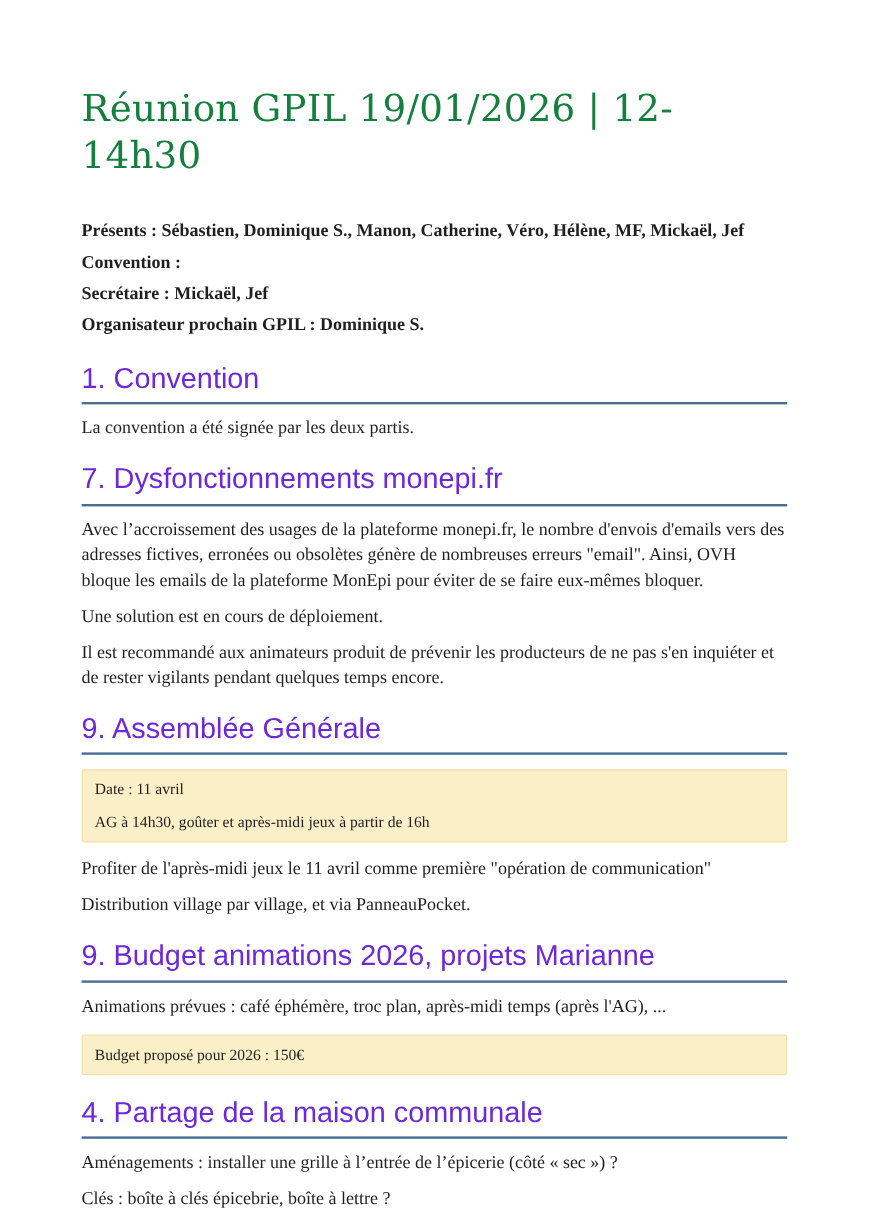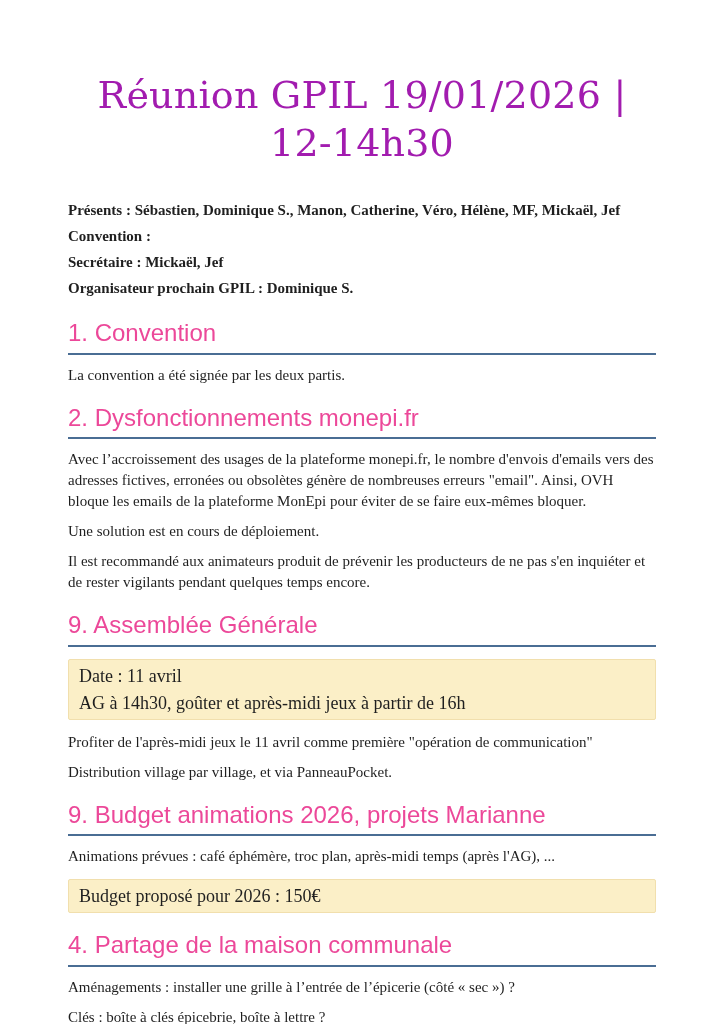--- a/index.html
+++ b/index.html
@@ -15,61 +15,60 @@
     color: #1f1f1f;
   }
   .page {
     box-sizing: border-box;
     width: 724px;
     height: 1024px;
     padding: 72px 68px 0 68px;
   }
   .doc-title {
     font-family: "DejaVu Serif", serif;
-    font-size: 38px;
+    font-size: 31px;
     font-weight: 500;
-    color: #a21caf;
-    text-align: center;
+    color: #15803d;
     margin: 0 0 30px 0;
     line-height: 1.25;
     letter-spacing: 0.2px;
   }
   .meta p {
     margin: 0;
     font-size: 15px;
     line-height: 26px;
     font-weight: bold;
   }
   .meta {
     margin-bottom: 2px;
   }
   h2.section-heading {
     font-family: "Liberation Sans", sans-serif;
     font-weight: 400;
     font-size: 24px;
-    color: #ec4899;
+    color: #6d28d9;
     margin: 18px 0 10px 0;
     padding-bottom: 6px;
     border-bottom: 2px solid #4a6d94;
     line-height: 1.15;
   }
   p.paragraph {
     font-size: 15px;
     line-height: 21px;
     margin: 0 0 9px 0;
   }
   .highlight-box {
     background: #fbefc7;
     border: 1px solid #f1dfad;
     border-radius: 2px;
     padding: 7px 10px;
     margin: 12px 0 12px 0;
   }
   .highlight-box p {
-    font-size: 18px;
+    font-size: 13px;
     line-height: 18px;
     margin: 0 0 9px 0;
   }
   .highlight-box p:last-child {
     margin-bottom: 0;
   }
 </style>
 </head>
 <body>
 
@@ -80,21 +79,21 @@
       <p>Convention :</p>
       <p>Secrétaire : Mickaël, Jef</p>
       <p>Organisateur prochain GPIL : Dominique S.</p>
     </div>
   <div id="sections">
       <section>
         <h2 class="section-heading">1. Convention</h2>
         <p class="paragraph">La convention a été signée par les deux partis.</p>
       </section>
       <section>
-        <h2 class="section-heading">2. Dysfonctionnements monepi.fr</h2>
+        <h2 class="section-heading">7. Dysfonctionnements monepi.fr</h2>
         <p class="paragraph">Avec l’accroissement des usages de la plateforme monepi.fr, le nombre d'envois d'emails vers des adresses fictives, erronées ou obsolètes génère de nombreuses erreurs "email". Ainsi, OVH bloque les emails de la plateforme MonEpi pour éviter de se faire eux-mêmes bloquer.</p>
         <p class="paragraph">Une solution est en cours de déploiement.</p>
         <p class="paragraph">Il est recommandé aux animateurs produit de prévenir les producteurs de ne pas s'en inquiéter et de rester vigilants pendant quelques temps encore.</p>
       </section>
       <section>
         <h2 class="section-heading">9. Assemblée Générale</h2>
         <div class="highlight-box">
           <p>Date : 11 avril</p>
           <p>AG à 14h30, goûter et après-midi jeux à partir de 16h</p>
         </div>

